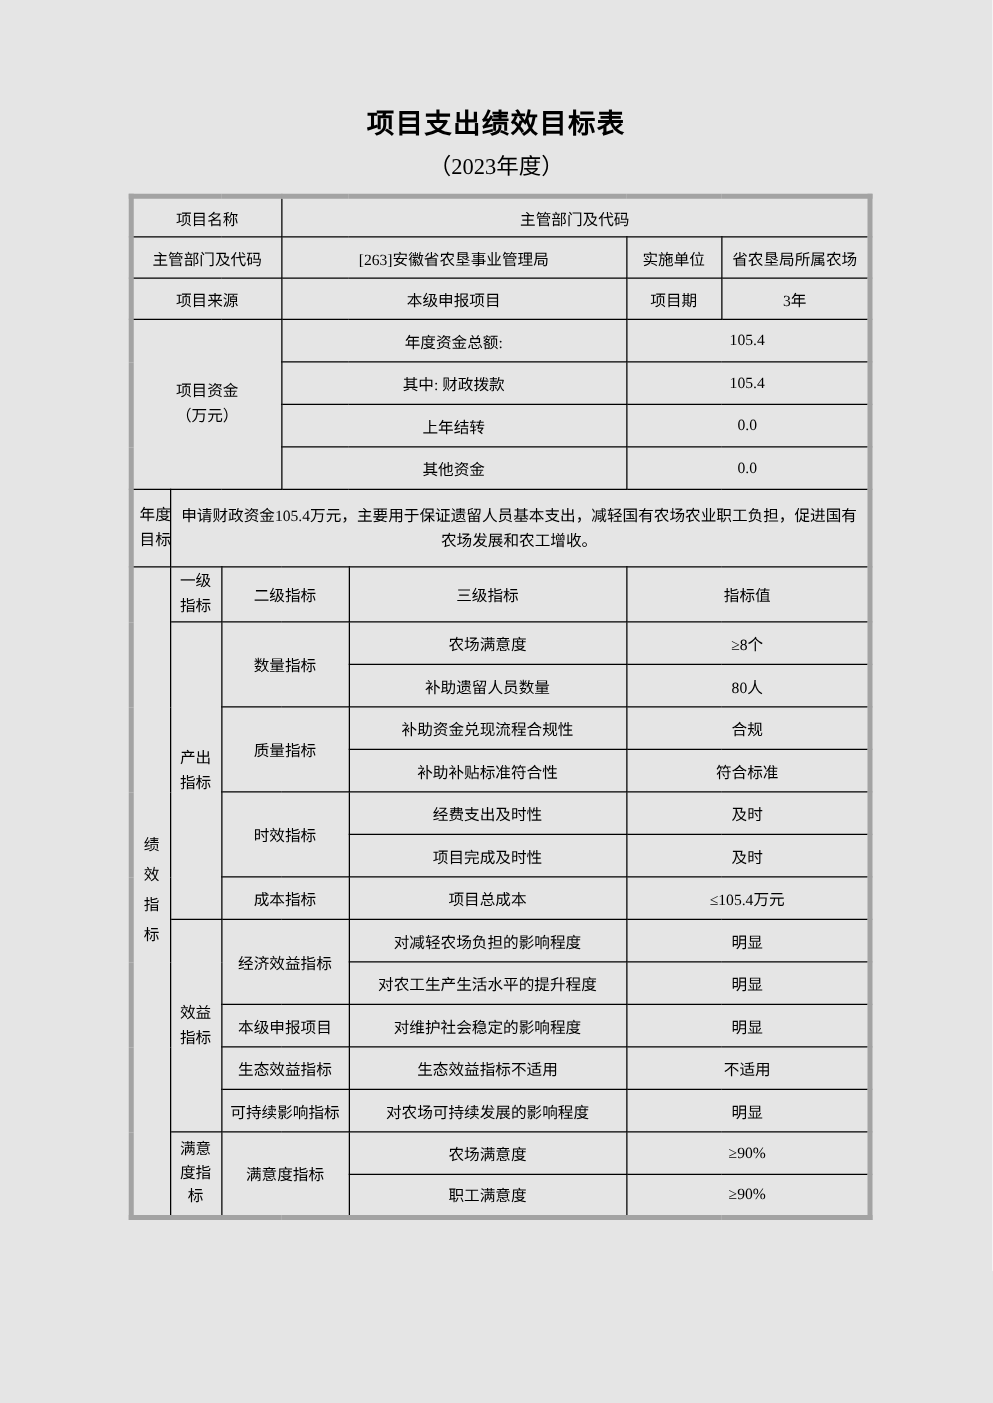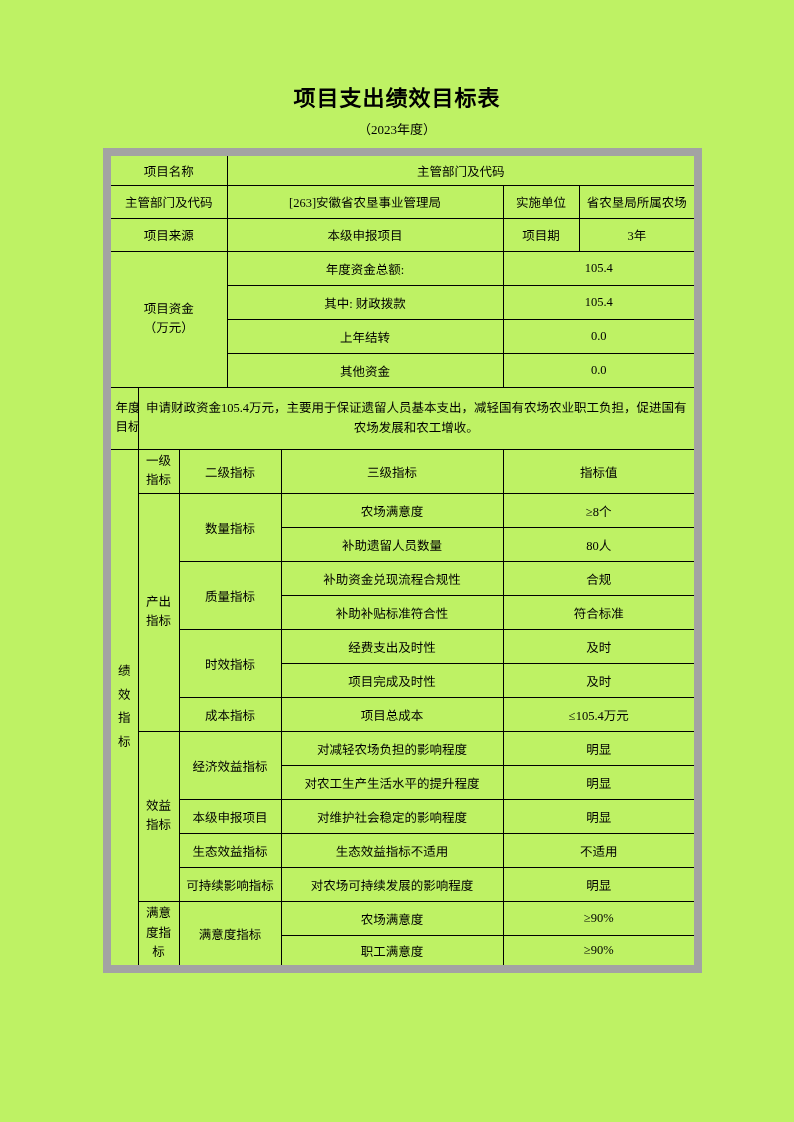--- a/index.html
+++ b/index.html
@@ -5,47 +5,47 @@
   html, body {
     margin: 0;
     padding: 0;
     background: #ffffff;
   }
   .page {
     position: relative;
     width: 794px;
     height: 1122px;
     margin: 0 auto;
-    background: #bef264;
+    background: #e5e5e5;
     font-family: "Liberation Serif", serif;
     color: #000000;
     box-sizing: border-box;
     padding-top: 86px;
     overflow: hidden;
   }
   .title {
     text-align: center;
     font-size: 22px;
     font-weight: bold;
     line-height: 1.2;
     letter-spacing: 1px;
   }
   .subtitle {
     text-align: center;
-    font-size: 13px;
+    font-size: 18px;
     margin-top: 10px;
     line-height: 1.3;
   }
   table.main {
     border-collapse: collapse;
     table-layout: fixed;
     width: 591px;
     margin-left: 103px;
     margin-top: 9px;
-    border: 8px solid #a3a3a3;
+    border: 4px solid #a3a3a3;
     font-size: 12.5px;
   }
   table.main td {
     border: 1px solid #000;
     text-align: center;
     vertical-align: middle;
     padding: 2px 4px;
     box-sizing: border-box;
     overflow: hidden;
   }

